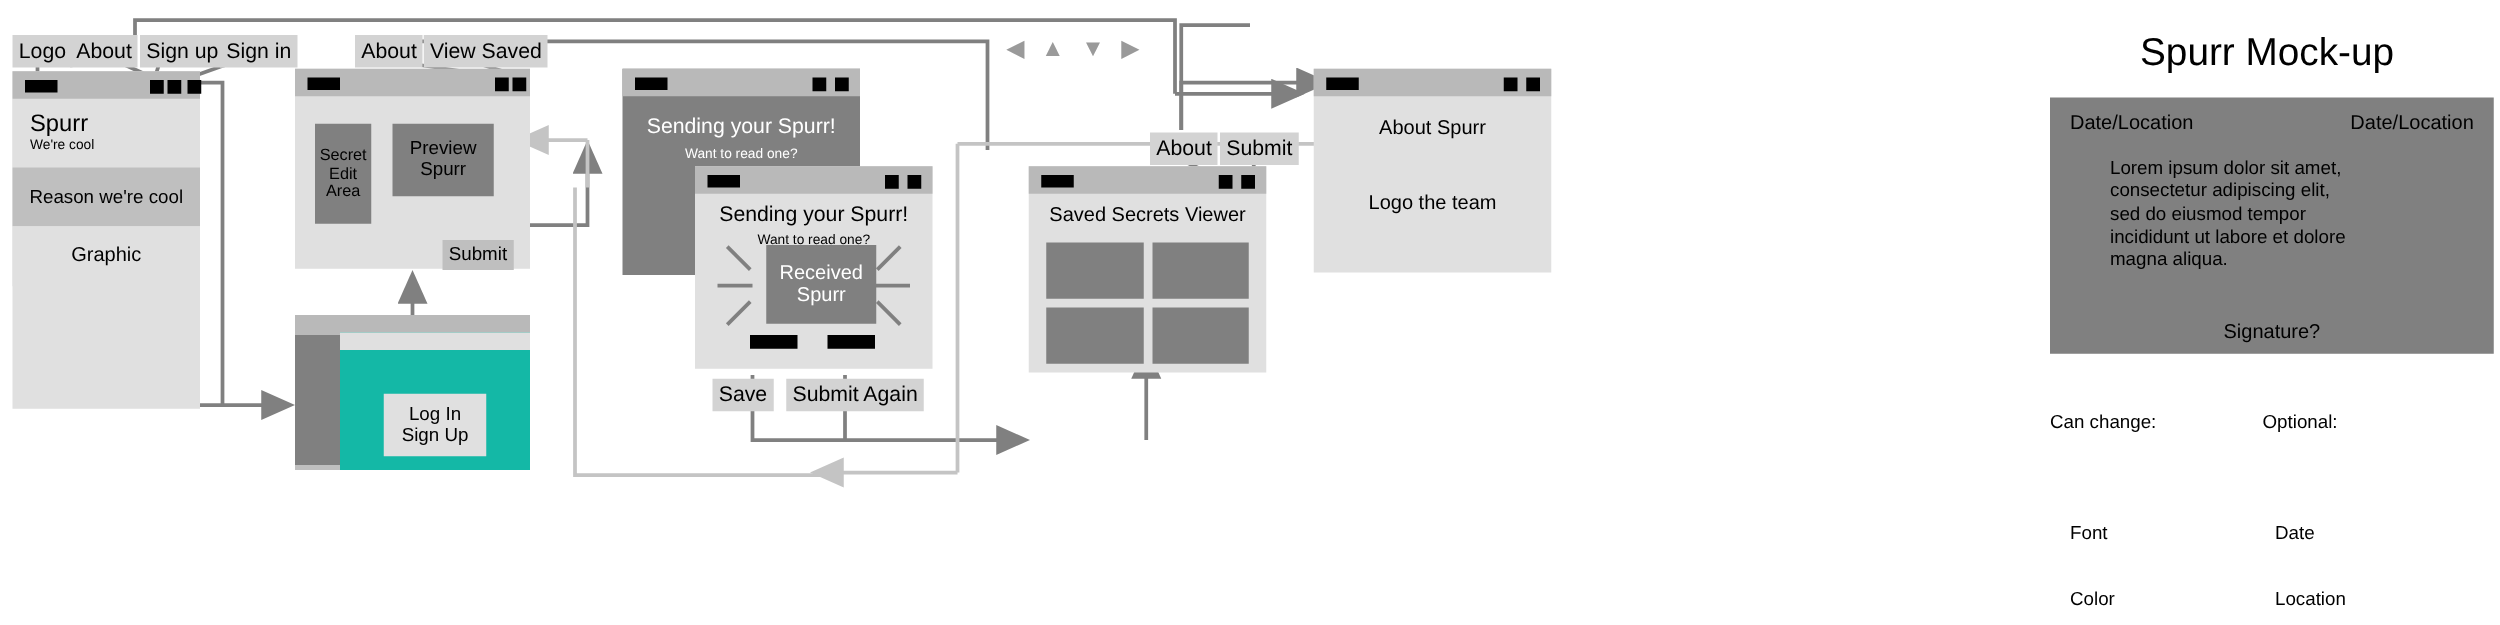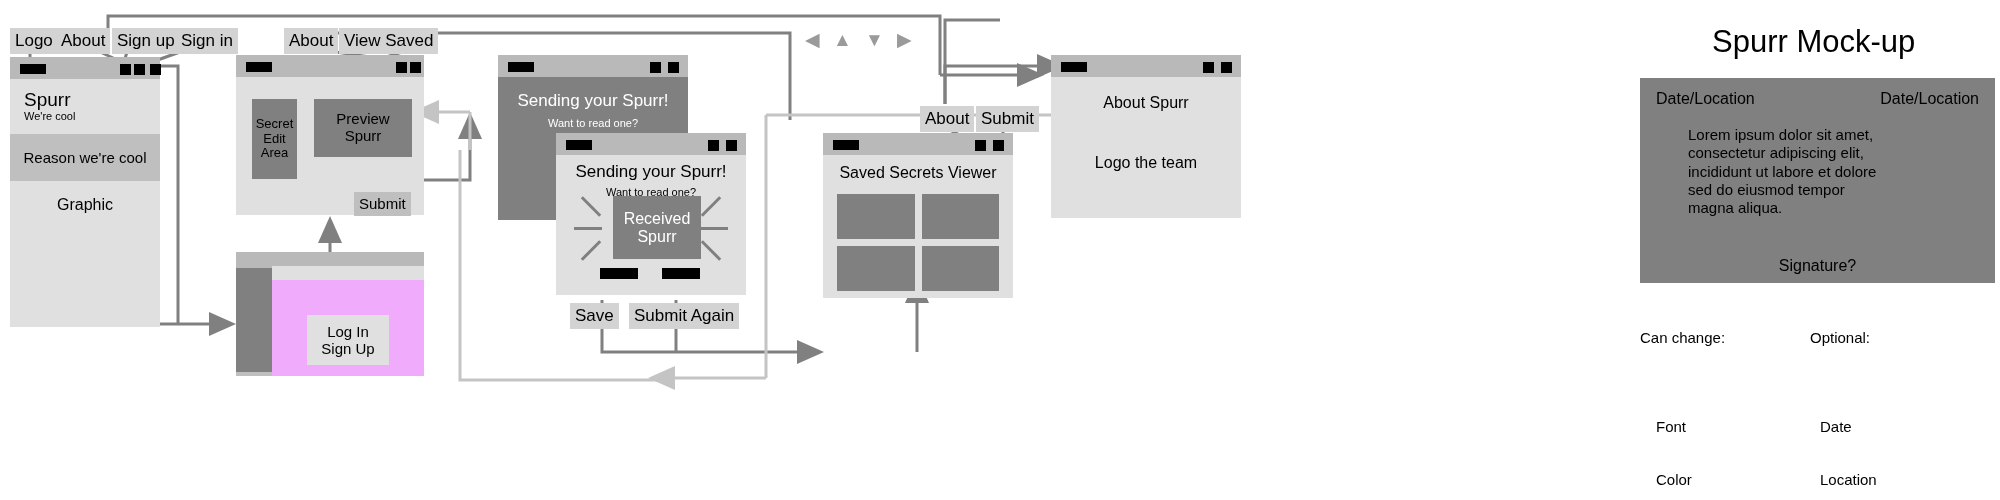--- a/index.html
+++ b/index.html
@@ -115,21 +115,21 @@
   </div>
   <div class="sec center" style="height:47px;background:#bfbfbf;font-size:15px;">Reason we're cool</div>
   <div class="sec center" style="height:48px;background:#e0e0e0;font-size:16px;">Graphic</div>
 </div>
 
 <div class="win" style="left:236px;top:252px;width:188px;height:124px;background:#bfbfbf;">
   <div class="bar" style="height:16px;background:#b9b9b9;"></div>
   <div style="height:14px;background:#e0e0e0;"></div>
 </div>
 <div class="abs" style="left:236px;top:268px;width:36px;height:104px;background:#808080;"></div>
-<div class="win" style="left:272px;top:266px;width:152px;height:110px;background:#f0abfc;">
+<div class="win" style="left:272px;top:266px;width:152px;height:110px;background:#14b8a6;">
   <div style="height:14px;background:#e0e0e0;"></div>
   <div style="display:flex;align-items:center;justify-content:center;height:96px;">
     <div class="btn-lite" style="padding:8px 14px;font-size:15px;line-height:1.15;margin-top:24px;">
       <div>Log In</div>
       <div>Sign Up</div>
     </div>
   </div>
 </div>
 
 <div class="win" style="left:236px;top:55px;width:188px;height:160px;">
@@ -137,21 +137,21 @@
     <div class="dot-left"></div>
     <div class="dot" style="left:160px;"></div>
     <div class="dot" style="left:174px;"></div>
   </div>
   <div style="position:relative;height:138px;">
     <div class="tile" style="position:absolute;left:16px;top:22px;width:45px;height:80px;display:flex;flex-direction:column;align-items:center;justify-content:center;font-size:13px;line-height:1.12;">
       <span>Secret</span>
       <span>Edit</span>
       <span>Area</span>
     </div>
-    <div class="tile" style="position:absolute;left:78px;top:22px;width:98px;height:58px;display:flex;flex-direction:column;align-items:center;justify-content:center;font-size:15px;line-height:1.12;">
+    <div class="tile" style="position:absolute;left:78px;top:22px;width:81px;height:58px;display:flex;flex-direction:column;align-items:center;justify-content:center;font-size:15px;line-height:1.12;">
       <span>Preview</span>
       <span>Spurr</span>
     </div>
     <div class="chip" style="left:118px;top:115px;background:#bfbfbf;font-size:15px;">Submit</div>
   </div>
 </div>
 
 <div class="win" style="left:498px;top:55px;width:190px;height:165px;background:#808080;">
   <div class="bar">
     <div class="dot-left"></div>
@@ -226,22 +226,22 @@
 <div class="darkcard" style="left:1781px;top:78px;width:0;height:0;"></div>
 
 <div class="darkcard" style="left:1640px;top:78px;width:355px;height:205px;">
   <div style="display:flex;justify-content:space-between;padding:12px 16px 0 16px;font-size:16px;">
     <span>Date/Location</span>
     <span>Date/Location</span>
   </div>
   <div style="padding:18px 20px 0 48px;font-size:15px;line-height:1.22;">
     <div>Lorem ipsum dolor sit amet,</div>
     <div>consectetur adipiscing elit,</div>
+    <div>sed do eiusmod tempor</div>
     <div>incididunt ut labore et dolore</div>
-    <div>sed do eiusmod tempor</div>
     <div>magna aliqua.</div>
   </div>
   <div style="text-align:center;margin-top:40px;font-size:16px;">Signature?</div>
 </div>
 
 <div class="legend" style="left:1640px;top:294px;">
   <div>Can change:</div>
   <div style="padding-left:16px;">
     <div>Font</div>
     <div>Color</div>

